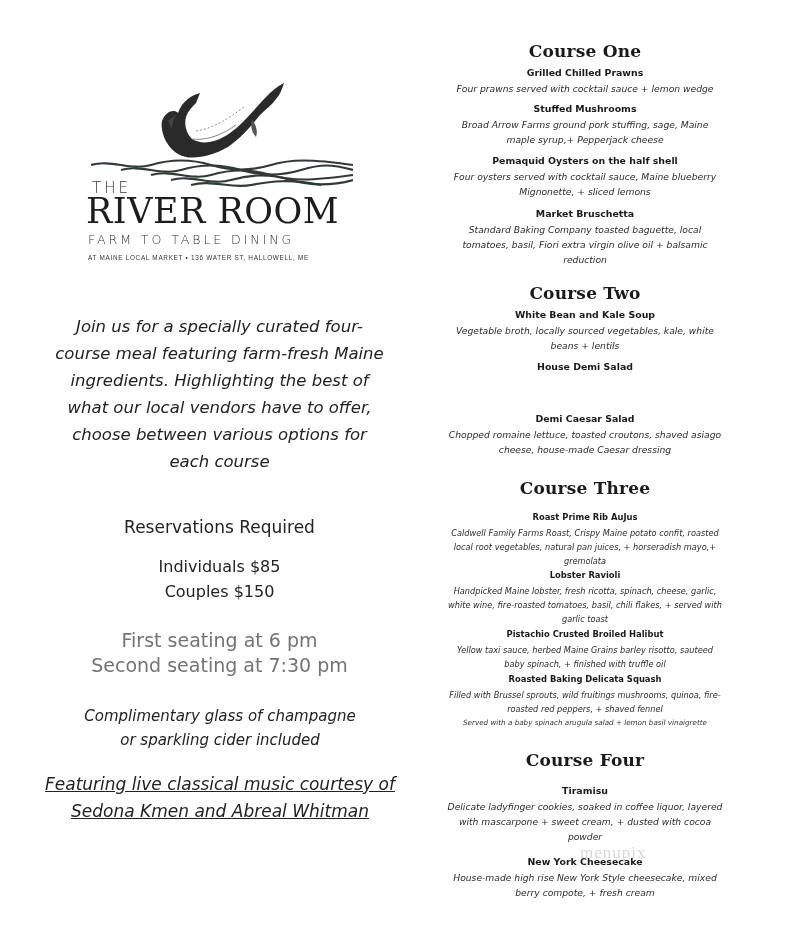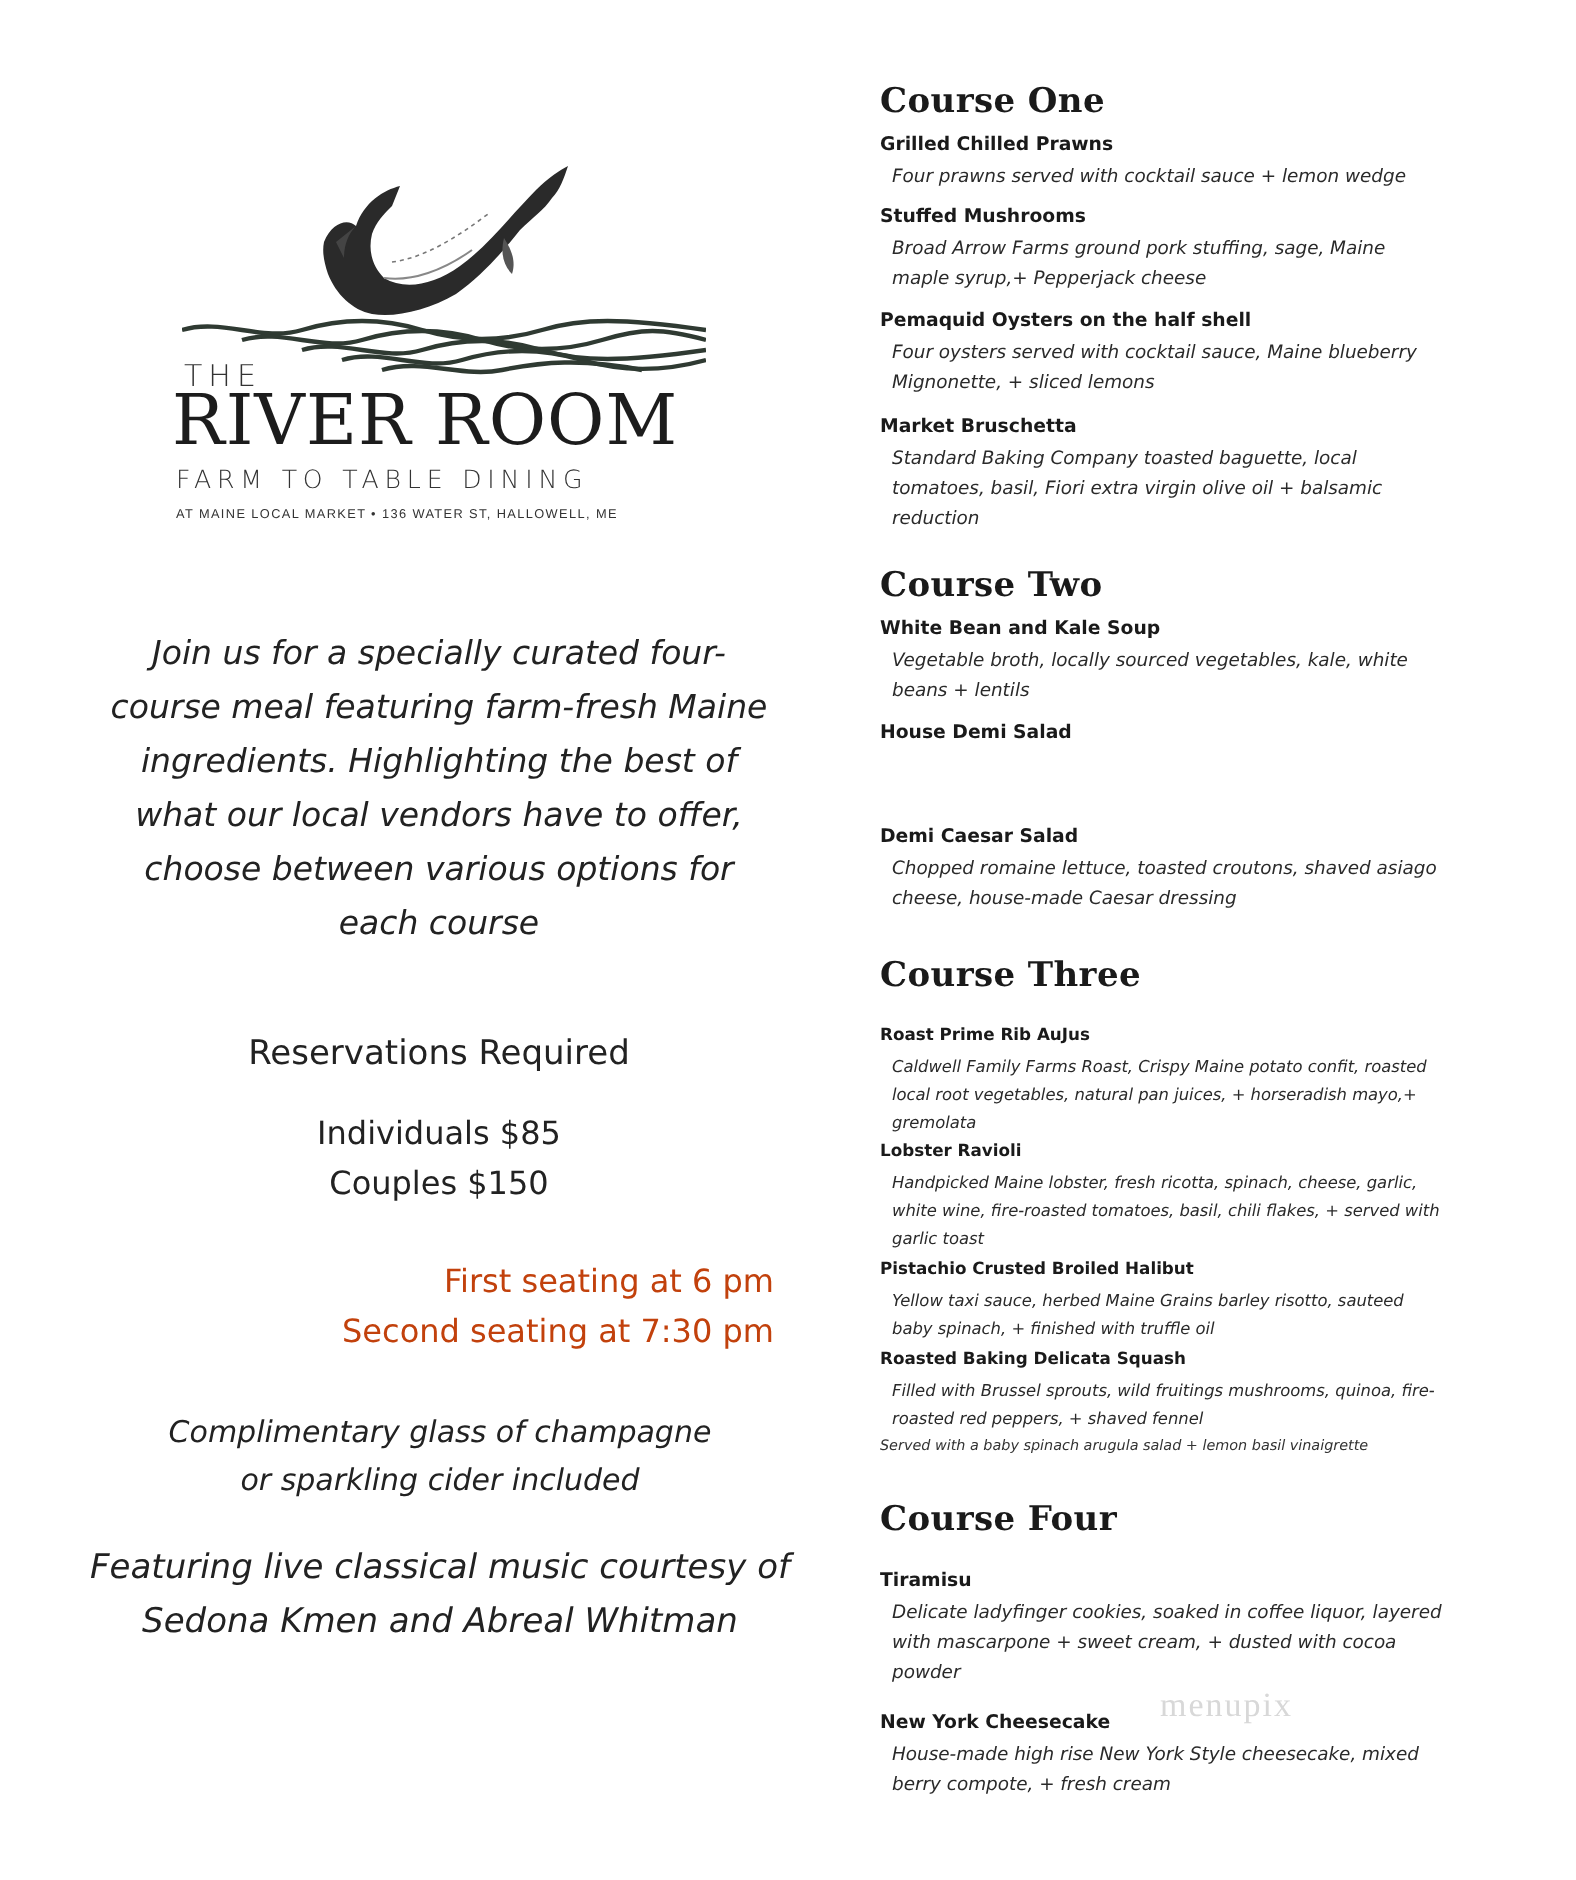--- a/index.html
+++ b/index.html
@@ -1,35 +1,35 @@
 <!DOCTYPE html>
 <html><head>
   <meta charset="utf-8">
   <style>
     * { box-sizing: border-box; margin: 0; padding: 0; }
     html, body { width: 788px; height: 940px; background: #ffffff; overflow: hidden; }
     body { position: relative; font-family: "DejaVu Sans", sans-serif; color: #1c1c1c; }
 
     .left { position: absolute; left: 0; top: 0; width: 440px; height: 940px; }
-    .right { position: absolute; left: 440px; top: 0; width: 290px; height: 684px; }
+    .right { position: absolute; left: 440px; top: 0; width: 290px; height: 684px; text-align: center; }
 
     .logo { position: absolute; left: 86px; top: 79px; width: 270px; height: 190px; }
     .logo svg.fish { position: absolute; left: 70px; top: 2px; }
     .logo svg.waves { position: absolute; left: 5px; top: 80px; }
     .logo .the { position: absolute; left: 6px; top: 100px; font-family: "DejaVu Sans", sans-serif; font-weight: 300; font-size: 15px; letter-spacing: 3px; color: #333; }
     .logo .name { position: absolute; left: 0; top: 112px; width: 266px; font-family: "DejaVu Serif", serif; font-size: 35px; letter-spacing: 0.5px; color: #1c1c1c; white-space: nowrap; }
     .logo .tag { position: absolute; left: 2px; top: 153px; width: 266px; font-family: "DejaVu Sans", sans-serif; font-weight: 300; font-size: 12.6px; letter-spacing: 2.9px; color: #333; white-space: nowrap; }
     .logo .addr { position: absolute; left: 2px; top: 175px; width: 266px; font-family: Liberation Sans, sans-serif; font-size: 6.4px; letter-spacing: 0.7px; color: #333; white-space: nowrap; }
 
     .intro { position: absolute; left: 52px; top: 313px; width: 335px; text-align: center; font-style: italic; font-size: 16.5px; line-height: 27px; color: #222; }
     .resv { position: absolute; left: 52px; top: 517px; width: 335px; text-align: center; font-size: 17px; color: #222; }
     .prices { position: absolute; left: 52px; top: 554px; width: 335px; text-align: center; font-size: 16px; line-height: 25px; color: #222; }
-    .seating { position: absolute; left: 52px; top: 628px; width: 335px; text-align: right; font-size: 16px; line-height: 25px; color: #c2410c; }
+    .seating { position: absolute; left: 52px; top: 628px; width: 335px; text-align: center; font-size: 19px; line-height: 25px; color: #737373; }
     .champ { position: absolute; left: 40px; top: 704px; width: 360px; text-align: center; font-style: italic; font-size: 15px; line-height: 24px; color: #222; }
-    .music { position: absolute; left: 30px; top: 771px; width: 380px; text-align: center; font-style: italic; font-size: 17px; line-height: 27px; color: #222; }
+    .music { position: absolute; left: 30px; top: 771px; width: 380px; text-align: center; font-style: italic; font-size: 17px; line-height: 27px; color: #222; text-decoration: underline; }
 
     .course-title { position: absolute; left: 0; width: 290px; font-family: "DejaVu Serif", serif; font-weight: bold; font-size: 17px; color: #1a1a1a; letter-spacing: 0.2px; }
     .dish { position: absolute; left: 0; width: 290px; }
     .dish .dn { font-weight: bold; font-size: 9.4px; color: #1a1a1a; line-height: 13px; }
     .dish .dd { font-style: italic; font-size: 9.2px; color: #2a2a2a; line-height: 15px; padding: 0 6px; margin-top: 2px; }
     .dish.small .dn { font-size: 8.4px; }
     .dish.small .dd { font-size: 8.2px; line-height: 14px; }
     .note { position: absolute; left: 0; width: 290px; font-style: italic; font-size: 7.2px; color: #333; }
 
     .watermark { position: absolute; left: 580px; top: 843px; font-family: Liberation Serif, serif; font-size: 17px; color: #d8d8d8; letter-spacing: 1px; }

